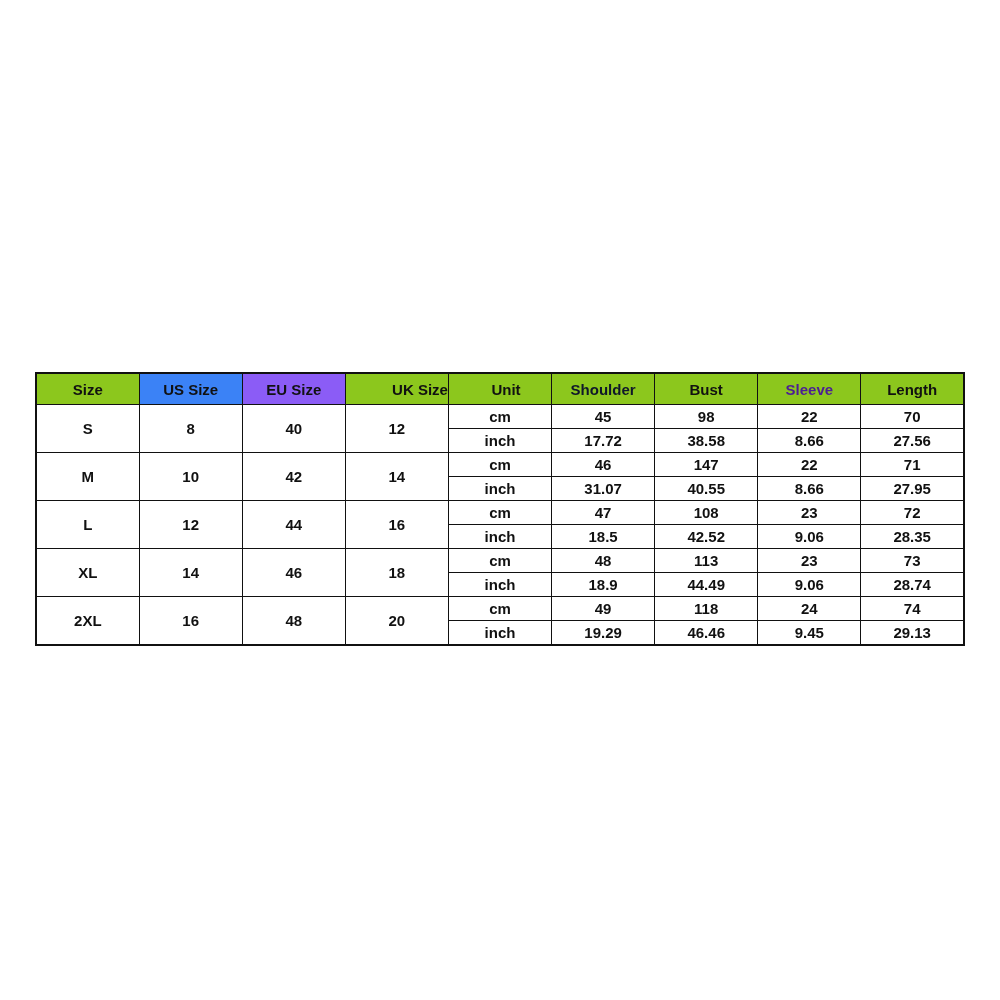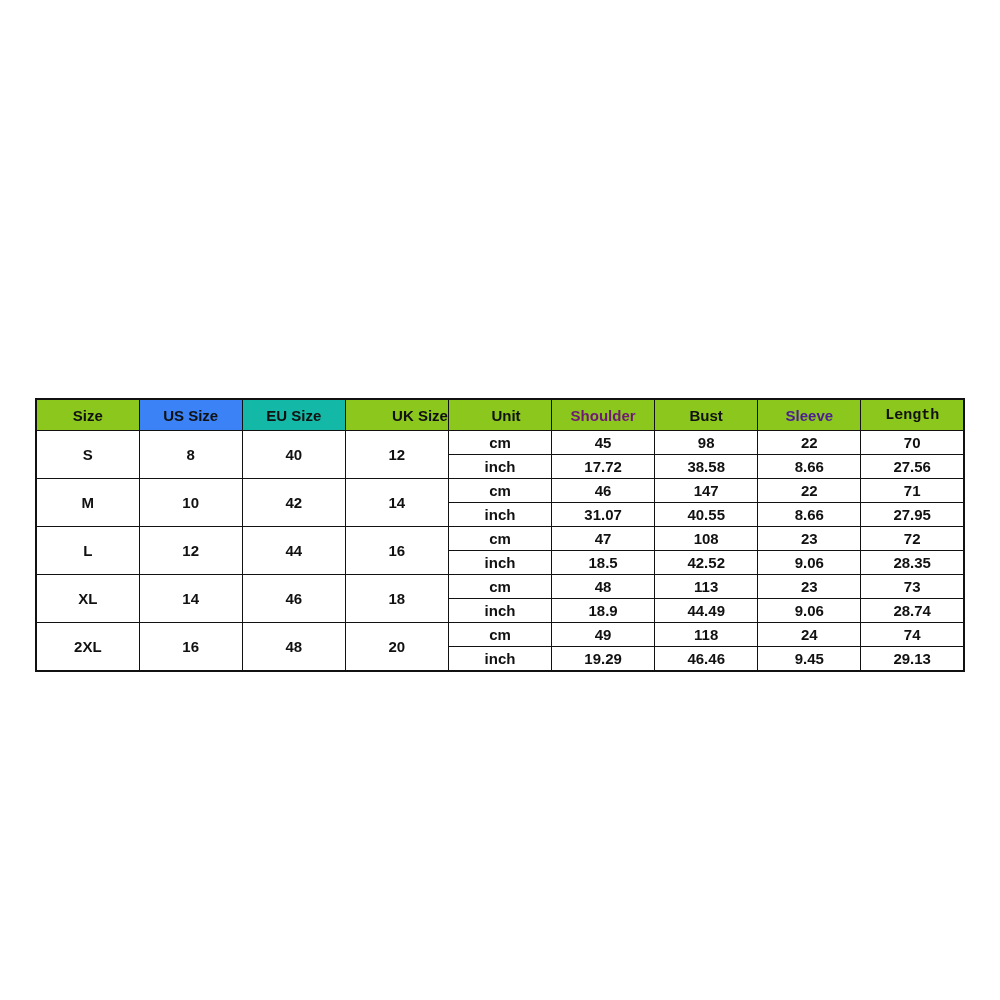--- a/index.html
+++ b/index.html
@@ -11,21 +11,21 @@
     position: relative;
     width: 1000px;
     height: 1000px;
     background: #ffffff;
     font-family: "Liberation Sans", sans-serif;
     overflow: hidden;
   }
   table.size-chart {
     position: absolute;
     left: 35px;
-    top: 398px;
+    top: 372px;
     width: 930px;
     border-collapse: collapse;
     table-layout: fixed;
     border: 2px solid #111111;
   }
   table.size-chart th,
   table.size-chart td {
     border: 1px solid #111111;
     text-align: center;
     vertical-align: middle;
@@ -50,27 +50,27 @@
 </style>
 </head>
 <body>
 
 <div class="canvas">
   <table class="size-chart">
     <thead>
       <tr id="header-row">
           <th style="background: rgb(140, 199, 29); color: rgb(17, 17, 17);">Size</th>
           <th style="background: #3b82f6; color: rgb(17, 17, 17);">US Size</th>
-          <th style="background: #14b8a6; color: rgb(17, 17, 17);">EU Size</th>
+          <th style="background: #8b5cf6; color: rgb(17, 17, 17);">EU Size</th>
           <th style="background: rgb(140, 199, 29); color: rgb(17, 17, 17); text-align: right;">UK Size</th>
           <th style="background: rgb(140, 199, 29); color: rgb(17, 17, 17); padding-left: 12px;">Unit</th>
-          <th style="background: rgb(140, 199, 29); color: #701a75;">Shoulder</th>
+          <th style="background: rgb(140, 199, 29); color: #0f172a;">Shoulder</th>
           <th style="background: rgb(140, 199, 29); color: rgb(17, 17, 17);">Bust</th>
           <th style="background: rgb(140, 199, 29); color: #4c1d95;">Sleeve</th>
-          <th style="background: rgb(140, 199, 29); color: rgb(17, 17, 17); font-family: Liberation Mono, monospace;">Length</th>
+          <th style="background: rgb(140, 199, 29); color: rgb(17, 17, 17);">Length</th>
         </tr>
     </thead>
     <tbody id="chart-body">
         <tr>
           <td rowspan="2" class="merged">S</td>
           <td rowspan="2" class="merged">8</td>
           <td rowspan="2" class="merged">40</td>
           <td rowspan="2" class="merged">12</td>
           <td>cm</td>
           <td>45</td>

